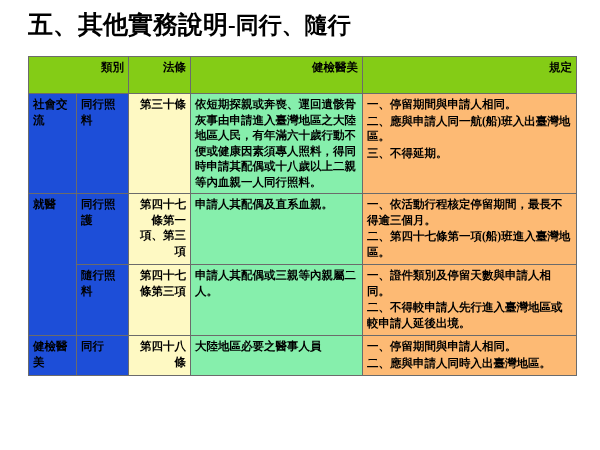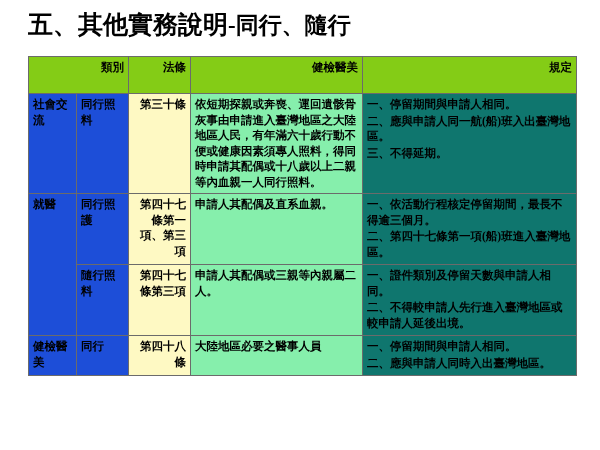--- a/index.html
+++ b/index.html
@@ -79,21 +79,21 @@
     background: #fef9c3;
     text-align: right;
     font-size: 12px;
   }
   td.cond {
     background: #86efac;
     text-align: left;
     font-size: 12px;
   }
   td.rule {
-    background: #0f766e;
+    background: #fdba74;
     text-align: left;
     font-size: 12px;
   }
   .lines > div {
     margin-bottom: 1px;
   }
 </style>
 </head>
 <body>
 

